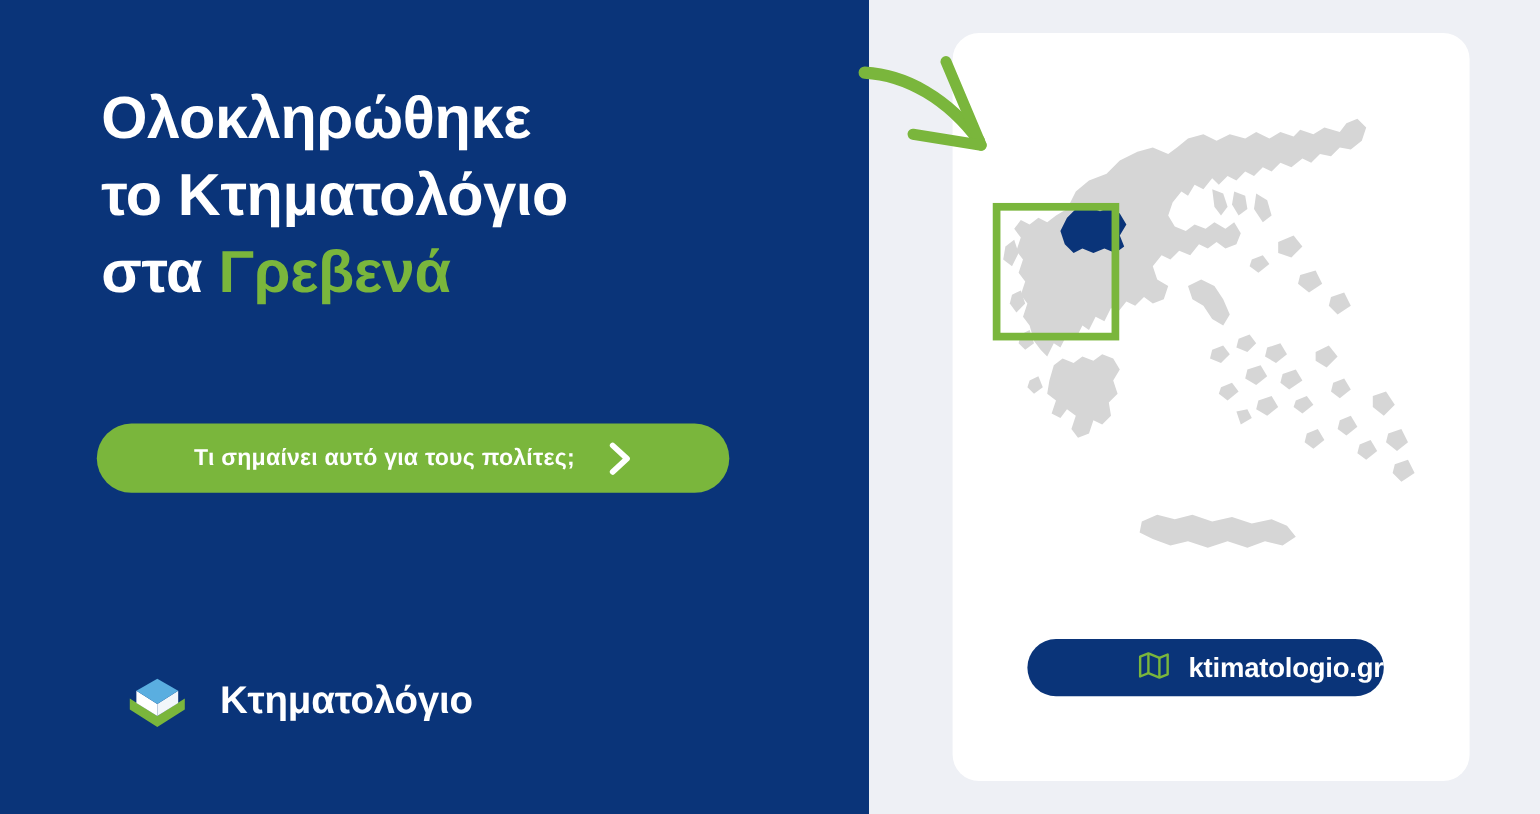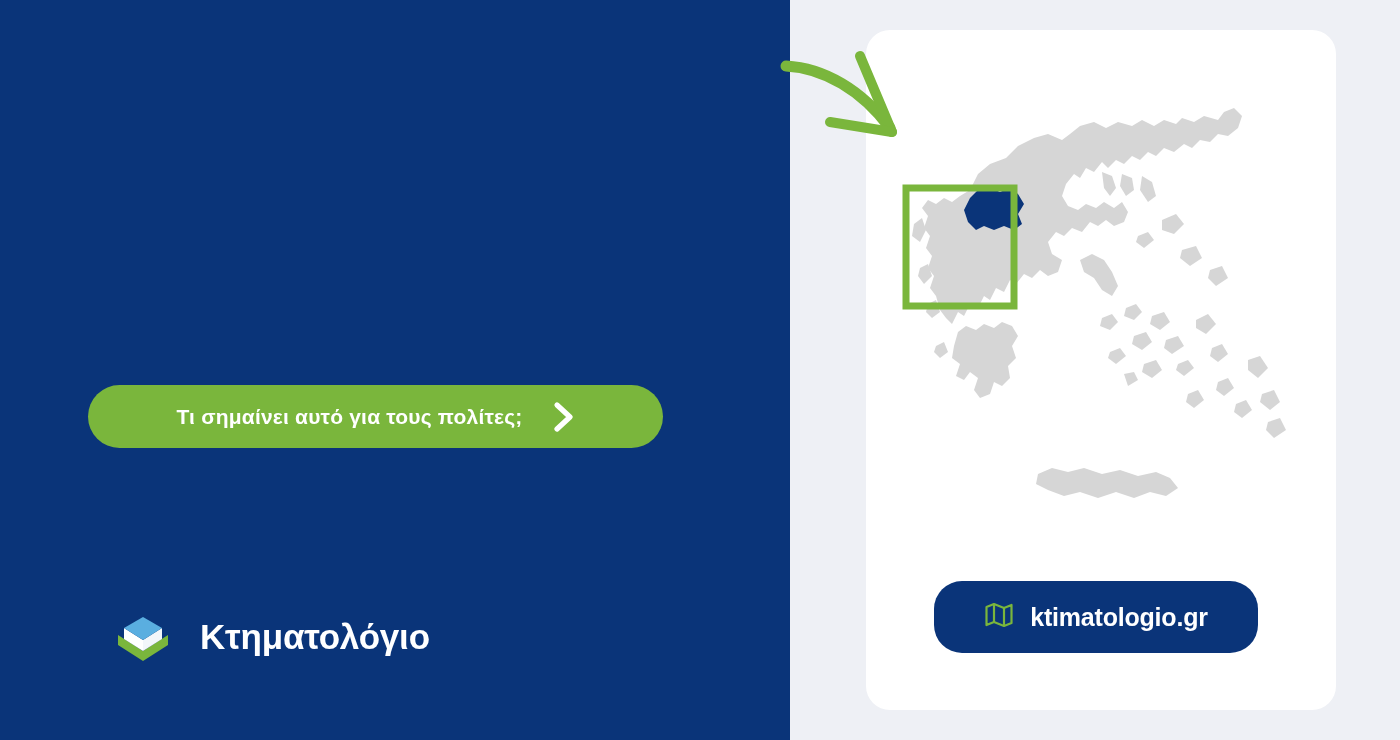--- a/index.html
+++ b/index.html
@@ -103,26 +103,26 @@
     position:absolute;
     left:0; top:34px;
     width:470px; height:460px;
   }
   .map-svg { display:block; width:100%; height:100%; }
 
   
   .url-pill {
     position:absolute;
     left:68px; top:551px;
-    width:324px; height:72px;
+    width:324px; height:52px;
     background:#0a3479;
     border-radius:28px;
     display:flex;
     align-items:center;
-    justify-content:center;
+    justify-content:flex-end;
     gap:16px;
     cursor:pointer;
   }
   .url-text {
     color:#ffffff;
     font-size:25px;
     font-weight:bold;
     letter-spacing:-0.2px;
   }
 
@@ -134,20 +134,25 @@
     pointer-events:none;
   }
 </style>
 </head>
 <body>
 
 <div class="banner">
 
   <div class="left-panel">
 
+    <div class="headline">
+      <div>Ολοκληρώθηκε</div>
+      <div>το Κτηματολόγιο</div>
+      <div><span>στα </span><span class="hl-accent">Γρεβενά</span></div>
+    </div>
 
     <div class="cta-button">
       <span class="cta-label">Τι σημαίνει αυτό για τους πολίτες;</span>
       <span class="cta-chevron">
         <svg width="26" height="32" viewBox="0 0 26 32" fill="none">
           <path d="M6 4 L19 16 L6 28" stroke="#ffffff" stroke-width="5.2" stroke-linecap="round" stroke-linejoin="round"></path>
         </svg>
       </span>
     </div>
 

